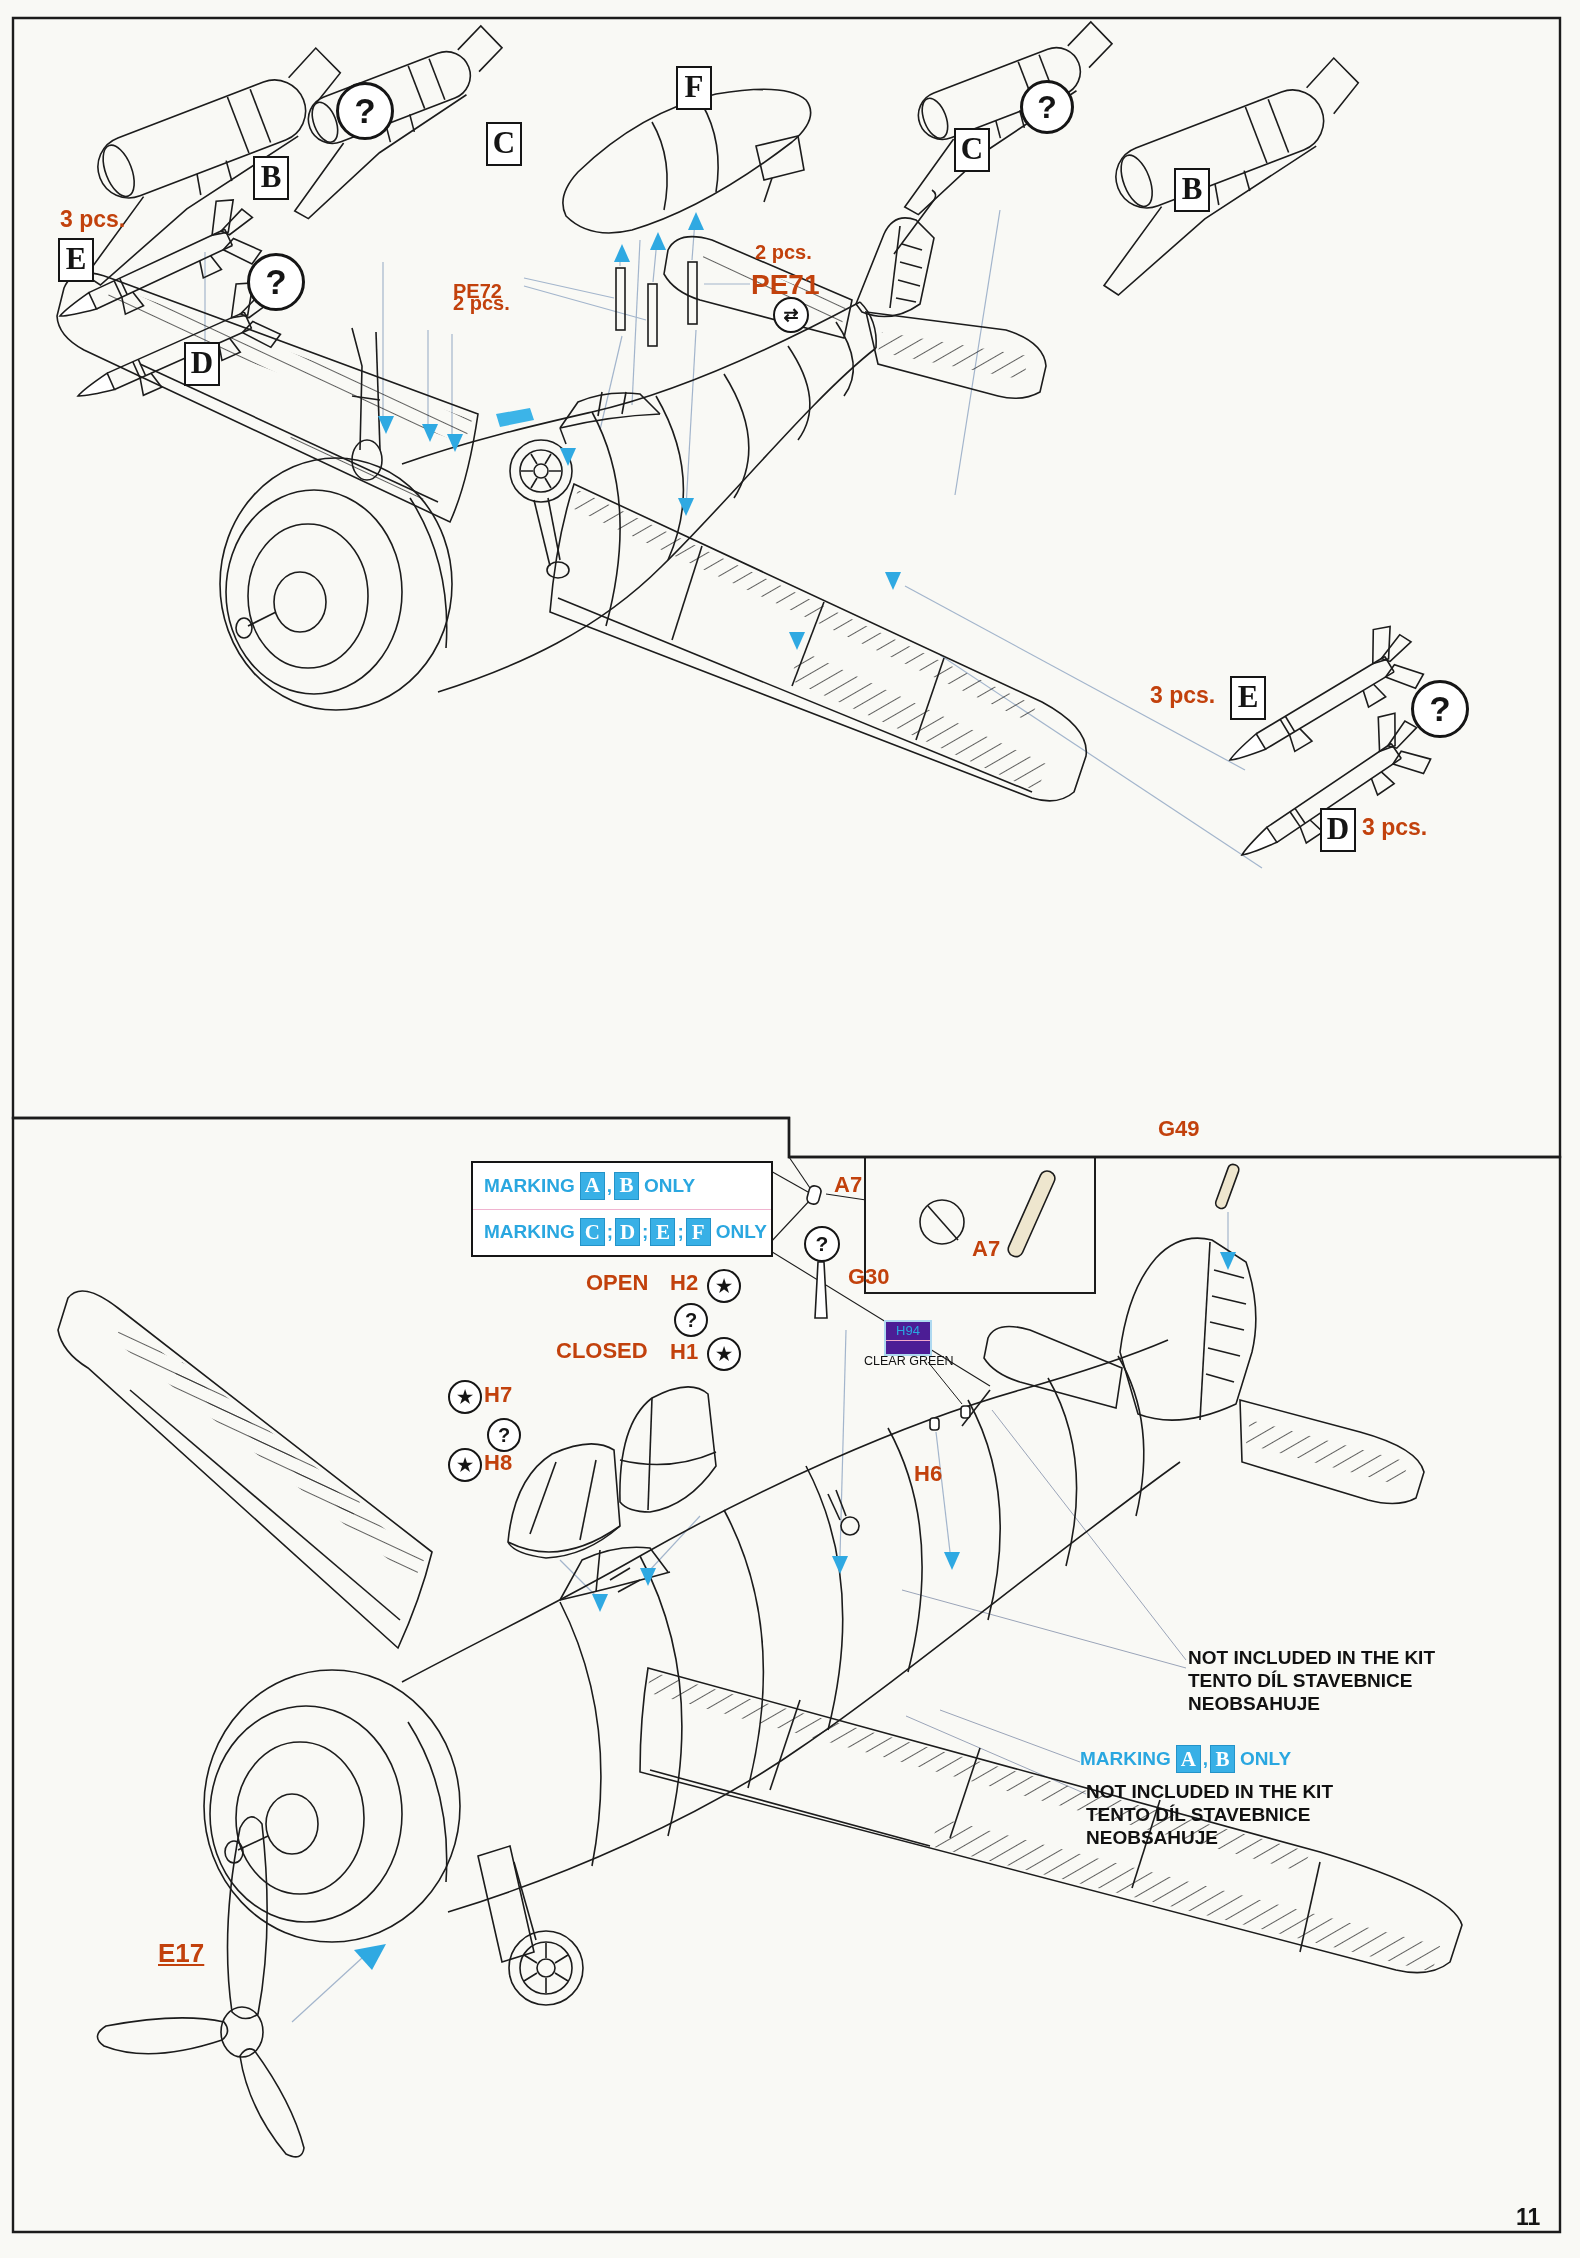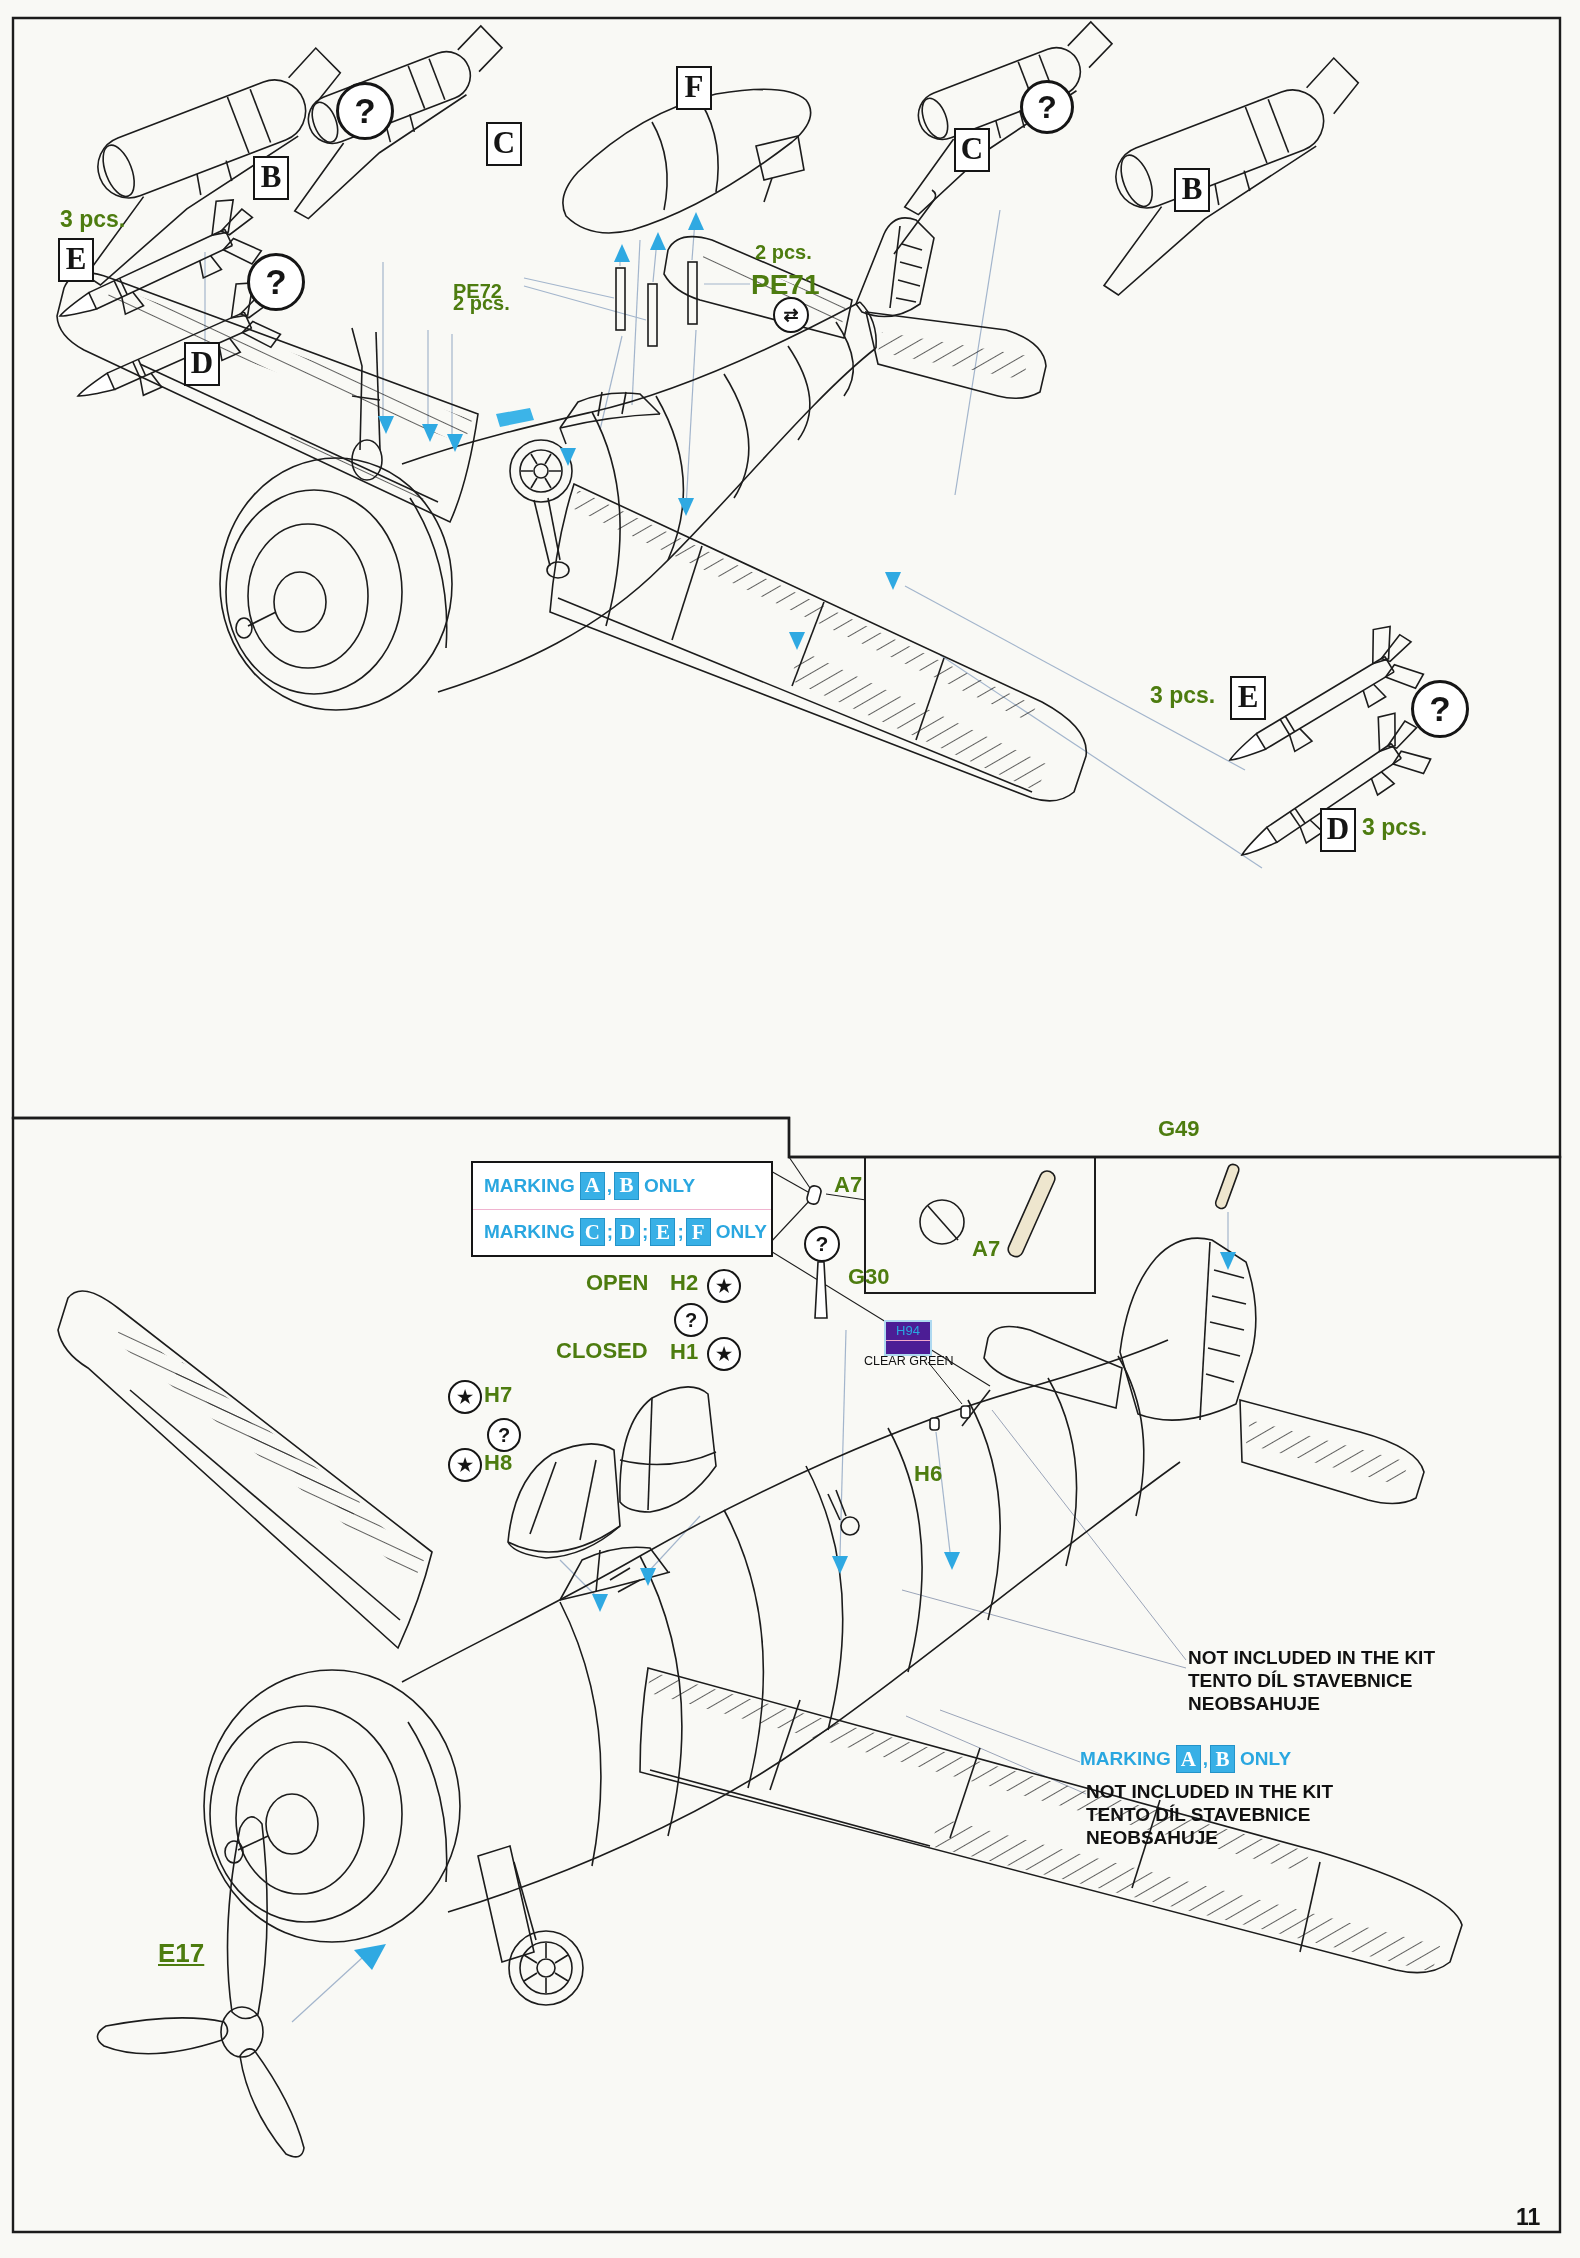--- a/index.html
+++ b/index.html
@@ -1,19 +1,19 @@
 <!DOCTYPE html>
 <html><head>
 <meta charset="utf-8">
 <style>
   html,body{margin:0;padding:0;background:#e8e8e4;}
   .page{position:relative;width:1580px;height:2258px;background:#f9f9f5;
         font-family:"Liberation Sans",sans-serif;color:#151515;overflow:hidden;}
   svg.art{position:absolute;left:0;top:0;}
-  .lbl{position:absolute;font-weight:bold;white-space:nowrap;color:#4d7c0f;}
+  .lbl{position:absolute;font-weight:bold;white-space:nowrap;color:#c2410c;}
   .partbox{position:absolute;border:2px solid #151515;background:#fff;
            font-family:"Liberation Serif",serif;font-weight:bold;
            width:32px;height:40px;font-size:31px;line-height:38px;text-align:center;}
   .circ{position:absolute;border:3px solid #151515;border-radius:50%;background:#fff;
         display:flex;align-items:center;justify-content:center;font-weight:bold;}
   .qbig{width:52px;height:52px;font-size:35px;}
   .qmid{width:48px;height:48px;font-size:32px;}
   .qsm{width:30px;height:30px;font-size:20px;border-width:2px;}
   .star{width:30px;height:30px;font-size:18px;border-width:2px;}
   .sym{width:32px;height:32px;font-size:18px;border-width:2px;}

